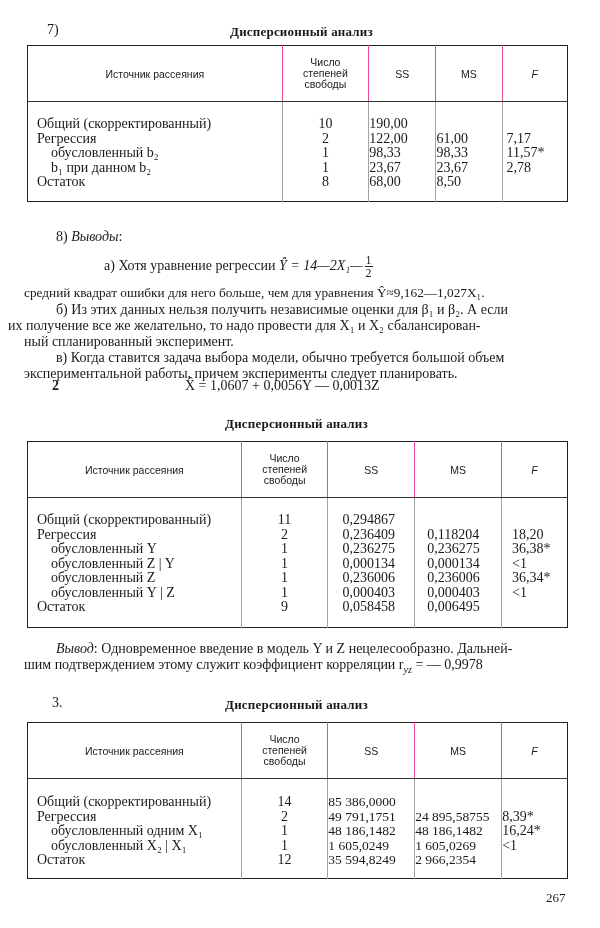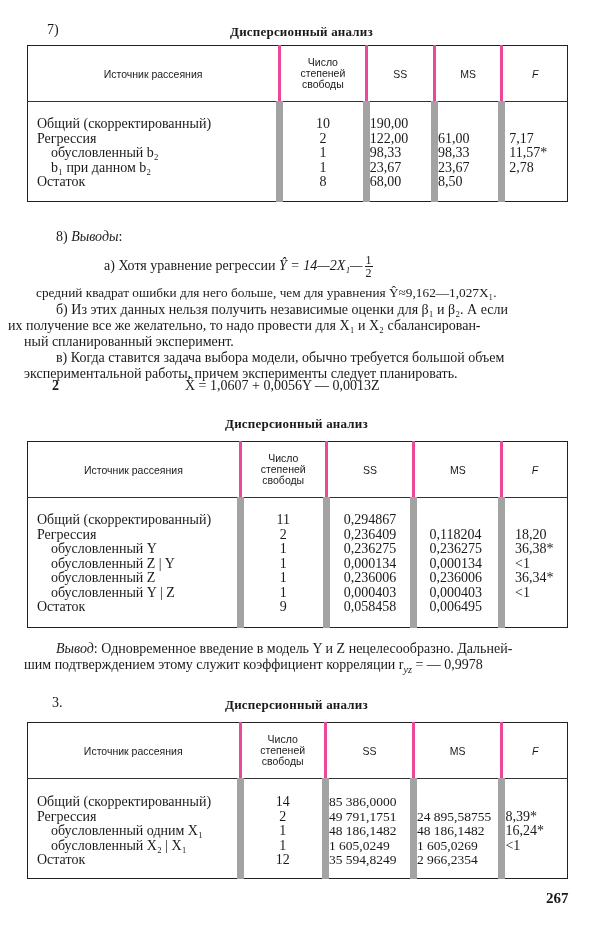--- a/index.html
+++ b/index.html
@@ -2,35 +2,35 @@
 <html><head>
 <meta charset="utf-8">
 <style>
   html, body { margin:0; padding:0; background:#fff; }
   body { width:600px; height:928px; position:relative; overflow:hidden;
          font-family:"Liberation Serif", serif; color:#1a1a1a; font-size:14px; }
   .abs { position:absolute; }
   .hdr-num { font-size:14px; }
   .title { font-weight:bold; font-size:13px; letter-spacing:0.2px; }
   table.anova { position:absolute; border-collapse:collapse; border:1.5px solid #222; }
-  table.anova th { font-weight:normal; font-size:10.5px; text-align:center; border-left:3px solid #ec4899; border-bottom:1px solid #333; padding:0; vertical-align:middle; font-family:"Liberation Sans", sans-serif; }
+  table.anova th { font-weight:normal; font-size:10.5px; text-align:center; border-left:1px solid #ec4899; border-bottom:1px solid #333; padding:0; vertical-align:middle; font-family:"Liberation Sans", sans-serif; }
   table.anova th:first-child { border-left:none; }
-  table.anova td { border-left:7px solid #a3a3a3; vertical-align:top; padding:0; font-size:14px; line-height:14.5px; }
+  table.anova td { border-left:1px solid #a3a3a3; vertical-align:top; padding:0; font-size:14px; line-height:14.5px; }
   table.anova td:first-child { border-left:none; }
   .src div { white-space:nowrap; }
   .num div { white-space:nowrap; }
   .center div { text-align:center; }
   .right div { text-align:left; }
   .ind { padding-left:14px; }
   i { }
   .para { position:absolute; font-size:14px; line-height:16px; white-space:nowrap; }
   .frac { display:inline-block; vertical-align:middle; text-align:center; font-size:12px; line-height:12px; margin:0 2px; }
   .frac span { display:block; }
   .frac .top { border-bottom:1px solid #222; padding:0 1px; }
-  .pagenum { font-weight:bold; font-size:15px; }
+  .pagenum { font-weight:normal; font-size:13px; }
 </style>
 </head>
 <body>
 
 <div class="abs hdr-num" style="left:47px;top:22px;">7)</div>
 <div class="abs title" style="left:230px;top:24px;">Дисперсионный анализ</div>
 
 <table class="anova" style="left:27px;top:45px;width:541px;">
   <tbody>
       <tr style="height:56px;">
@@ -83,21 +83,21 @@
   </tr>
 </tbody>
   </table>
 
 <div class="para" style="left:56px;top:229px;">
   <span>8)</span> <i>Выводы</i>:
 </div>
 <div class="para" style="left:56px;top:254px;margin-left:48px;">
   <span>а) Хотя уравнение регрессии </span><i>Ŷ = 14—2X₁—</i><span class="frac"><span class="top">1</span><span>2</span></span>
 </div>
-<div class="para" style="left:36px;top:285px;font-size:13.3px;">средний  квадрат ошибки для него больше, чем для  уравнения Ŷ≈9,162—1,027X₁.</div>
+<div class="para" style="left:24px;top:285px;font-size:13.3px;">средний  квадрат ошибки для него больше, чем для  уравнения Ŷ≈9,162—1,027X₁.</div>
 <div class="para" style="left:56px;top:302px;">б) Из этих данных нельзя получить независимые оценки для β₁ и β₂. А если</div>
 <div class="para" style="left:8px;top:318px;">их получение все же желательно, то надо провести для X₁ и X₂ сбалансирован-</div>
 <div class="para" style="left:24px;top:334px;">ный спланированный эксперимент.</div>
 <div class="para" style="left:56px;top:350px;">в) Когда ставится задача выбора модели, обычно требуется большой объем</div>
 <div class="para" style="left:24px;top:366px;">экспериментальной работы, причем эксперименты следует планировать.</div>
 
 <div class="abs" style="left:52px;top:378px;font-weight:bold;font-size:14px;">2</div>
 <div class="abs" style="left:185px;top:378px;font-size:14px;">X̂ = 1,0607 + 0,0056Y — 0,0013Z</div>
 <div class="abs title" style="left:225px;top:416px;">Дисперсионный анализ</div>
 

